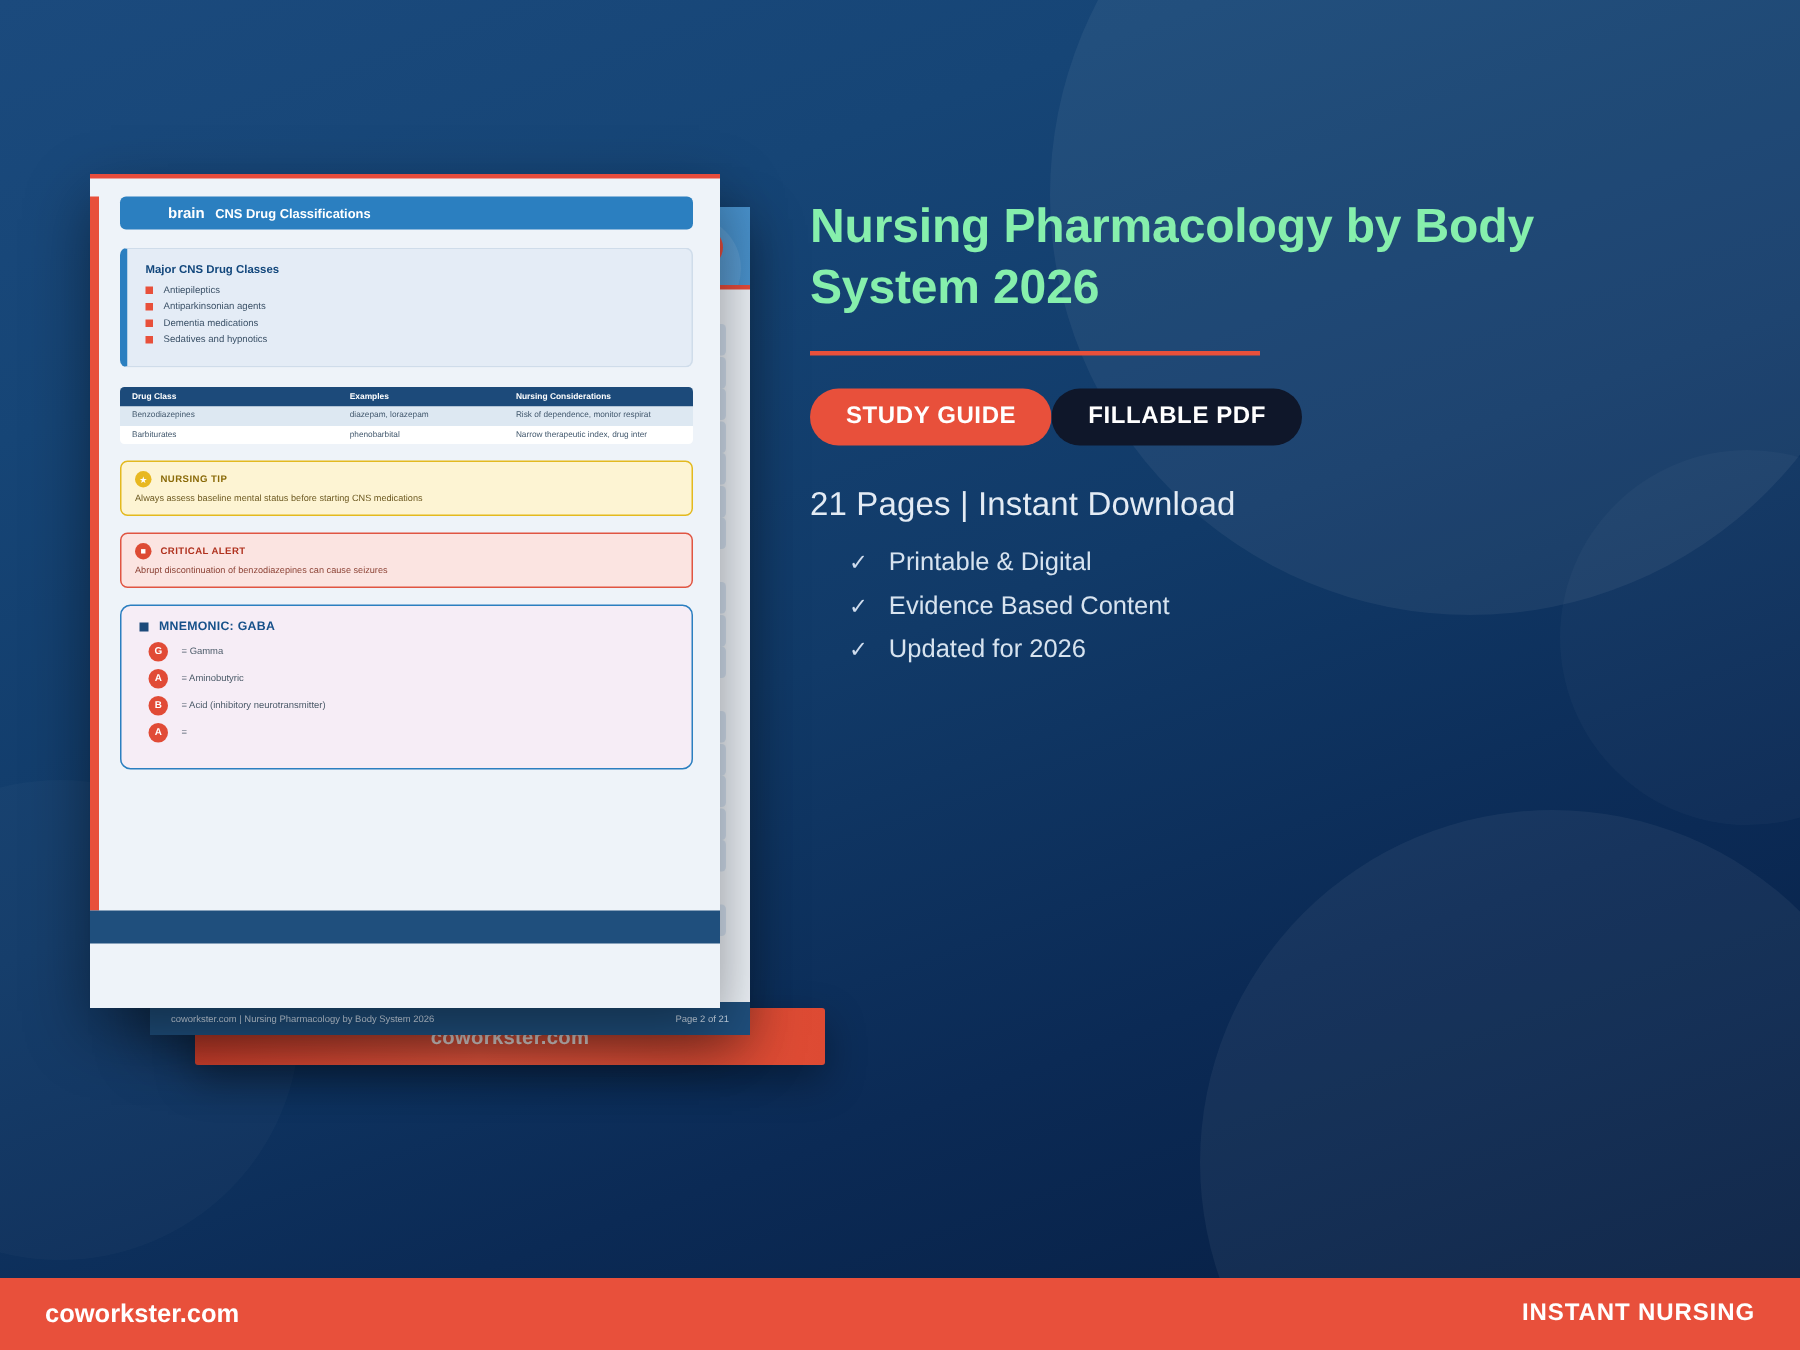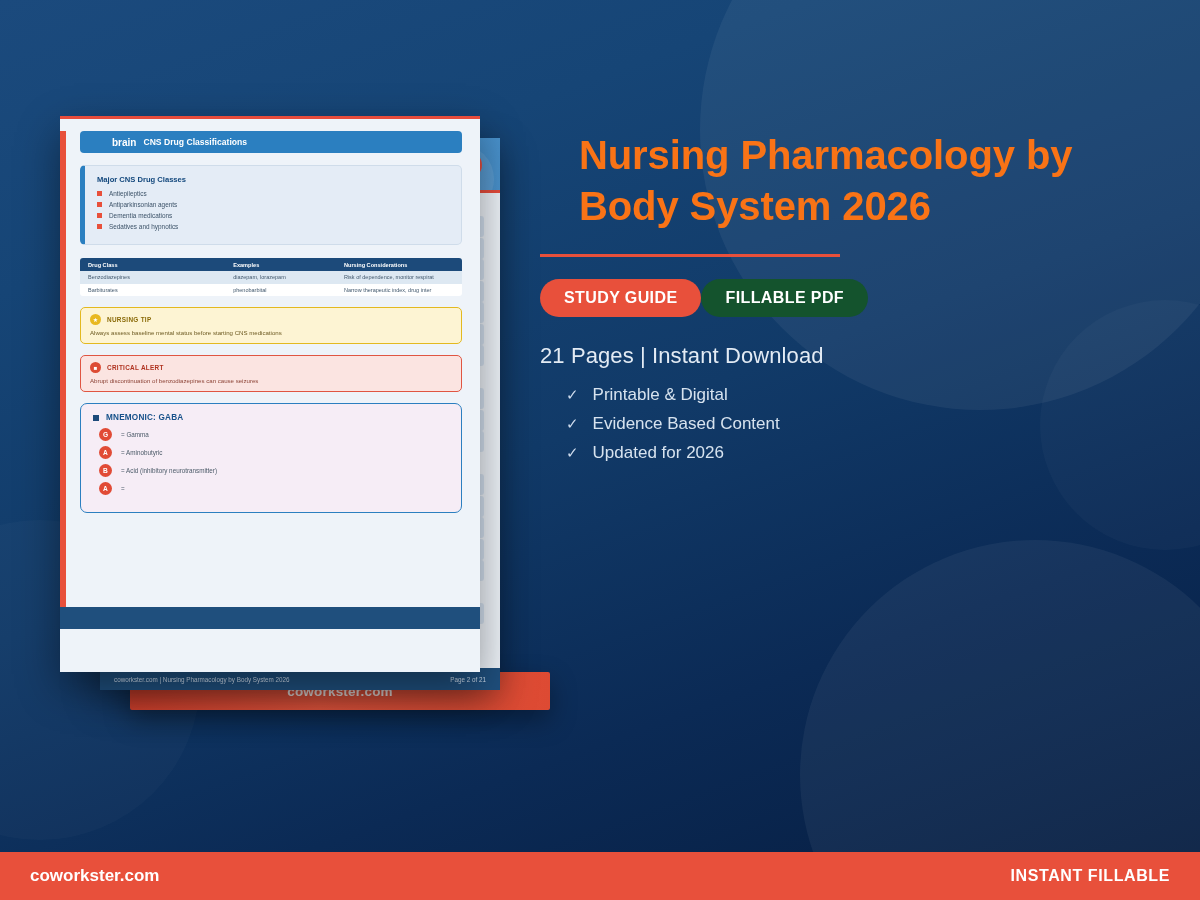--- a/index.html
+++ b/index.html
@@ -157,31 +157,31 @@
 
   .p3-foot {
     position:absolute; left:0; right:0; bottom:0; height:22px; background:#1f4f7d;
     display:flex; align-items:center; justify-content:space-between; padding:0 14px;
   }
 
   
   .panel { position:absolute; left:540px; top:112px; width:600px; }
   .eyebrow { color:#e8503b; font-size:16px; font-weight:bold; letter-spacing:.6px; }
   .headline {
-    color:#f97316; font-size:40px; font-weight:bold; line-height:1.28;
-    margin-top:18px; max-width:520px; letter-spacing:-.1px;margin-left:39px;
+    color:#86efac; font-size:32px; font-weight:bold; line-height:1.28;
+    margin-top:18px; max-width:520px; letter-spacing:-.1px;
   }
   .divider { width:300px; height:3px; background:#e8503b; margin-top:22px; }
   .pills { display:flex; margin-top:22px; }
   .pill {
     border-radius:22px; padding:10px 24px; color:#fff; font-size:16px;
     font-weight:bold; letter-spacing:.4px;
   }
   .pill-red { background:#e8503b; }
-  .pill-blue { background:#14532d; }
+  .pill-blue { background:#0f172a; }
   .meta { color:#e3ebf4; font-size:22px; margin-top:26px; letter-spacing:.1px; }
   .feats { margin-top:16px; }
   .feat { display:flex; align-items:center; gap:14px; margin:9px 0 9px 26px; }
   .feat .ck { color:#cfdced; font-size:15px; }
   .feat .ft { color:#d7e3ef; font-size:17px; }
 
   
   .bottombar {
     position:absolute; left:0; bottom:0; width:1200px; height:48px;
     background:#e8503b; display:flex; align-items:center;
@@ -357,14 +357,14 @@
     </div>
     <div class="feat">
       <span class="ck">✓</span>
       <span class="ft">Updated for 2026</span>
     </div>
   </div>
 </div>
 
 <div class="bottombar">
   <span class="bl">coworkster.com</span>
-  <span class="br">INSTANT FILLABLE</span>
+  <span class="br">INSTANT NURSING</span>
 </div>
 
 </body></html>

